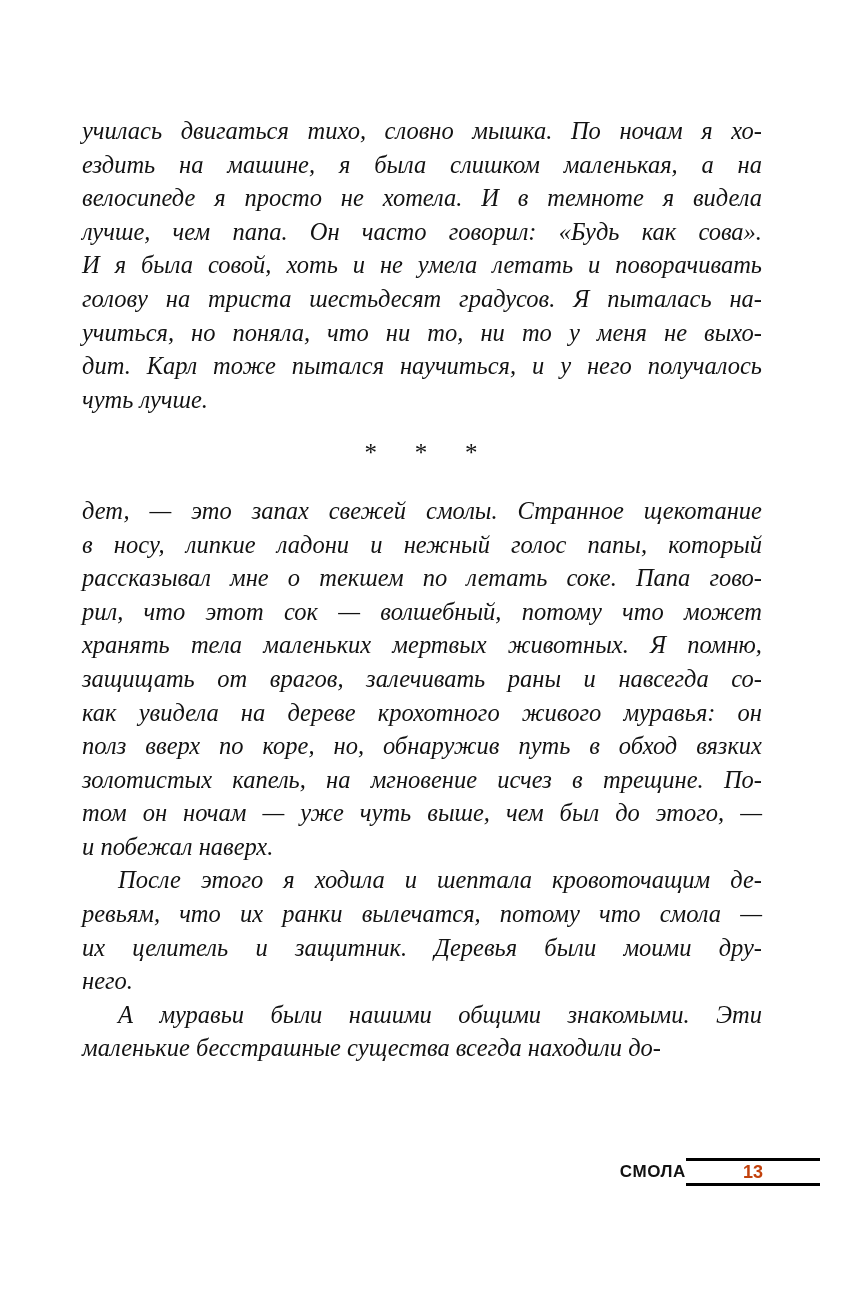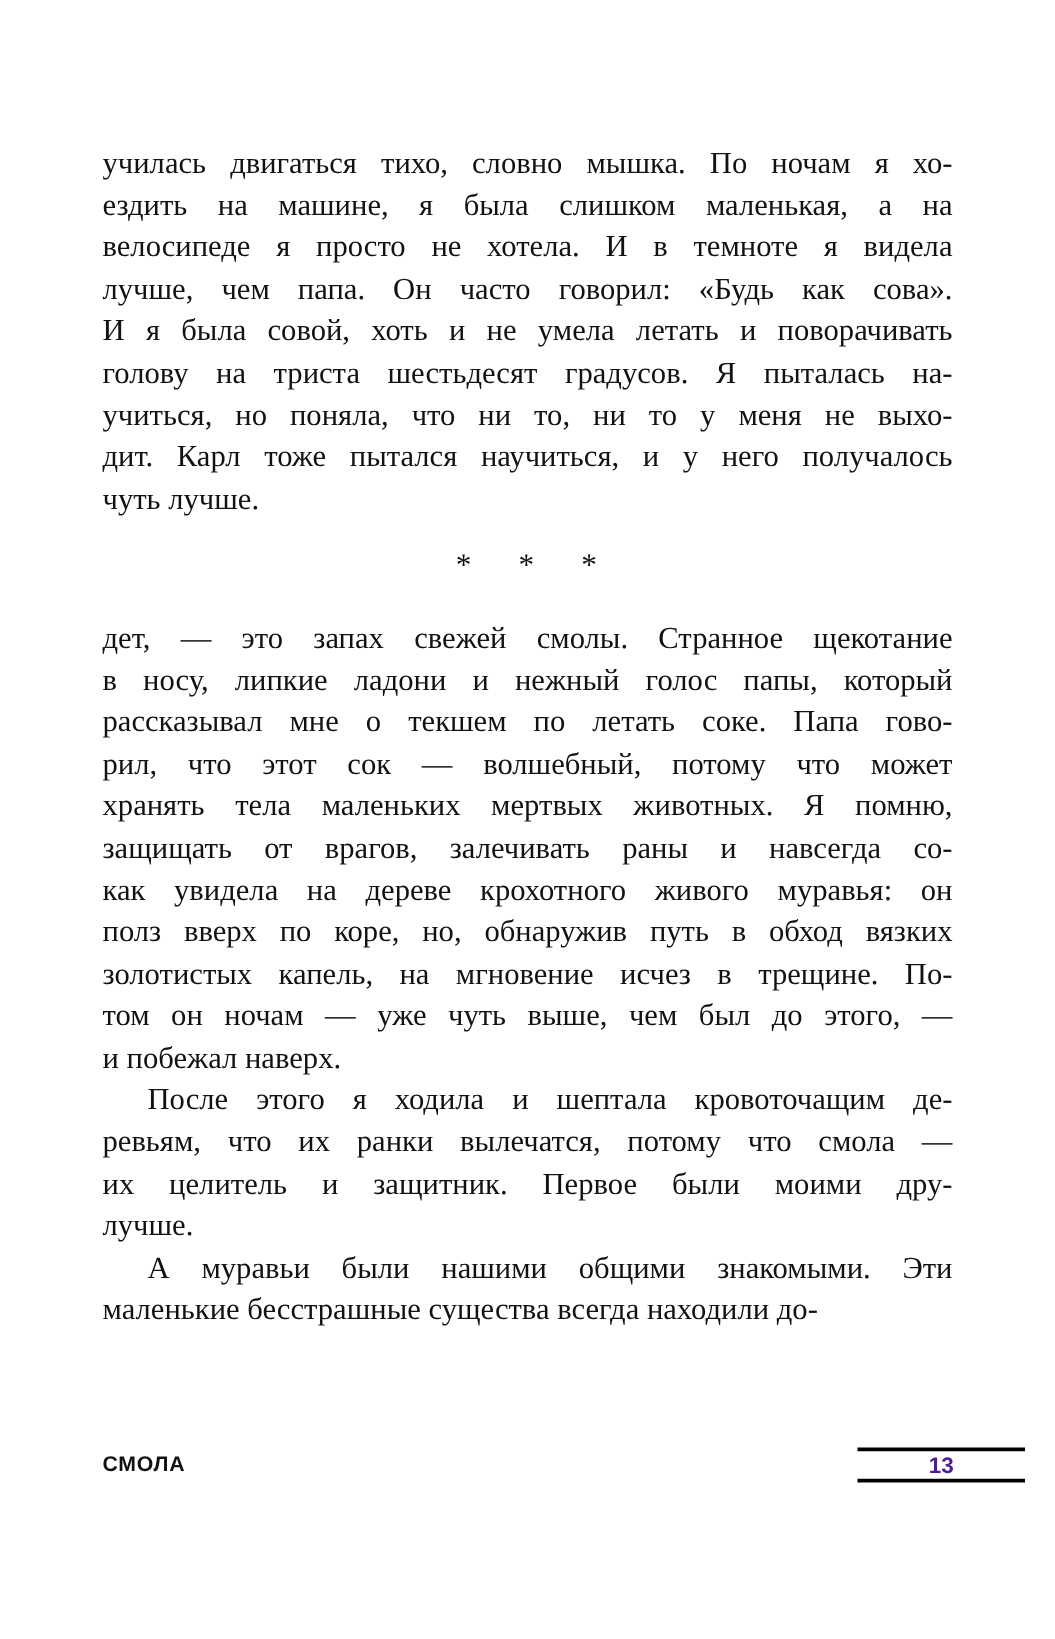--- a/index.html
+++ b/index.html
@@ -17,20 +17,21 @@
     color: #121212;
   }
   .text-block {
     position: absolute;
     left: 82px;
     top: 114px;
     width: 680px;
   }
   .paragraph {
     margin: 0;
+    font-style: italic;
   }
   .line {
     font-size: 24.5px;
     line-height: 33.6px;
     text-align: justify;
     text-align-last: justify;
     white-space: normal;
   }
   .line.indent {
     text-indent: 36px;
@@ -47,21 +48,21 @@
     letter-spacing: 2px;
     color: #121212;
   }
   .footer {
     position: absolute;
     left: 82px;
     right: 24px;
     top: 1150px;
     height: 44px;
     display: flex;
-    justify-content: space-between;
+    justify-content: flex-end;
     align-items: center;
   }
   .running-title {
     font-family: "Liberation Sans", sans-serif;
     font-weight: bold;
     font-size: 17px;
     letter-spacing: 0.6px;
     color: #111111;
   }
   .pagenum-block {
@@ -73,21 +74,21 @@
   .pagenum-rule {
     width: 100%;
     height: 3px;
     background: #000000;
   }
   .pagenum {
     font-family: "Liberation Sans", sans-serif;
     font-weight: bold;
     font-size: 18px;
     line-height: 22px;
-    color: #4c1d95;
+    color: #c2410c;
   }
 </style>
 </head>
 <body>
 
 <div class="page">
 
   <main class="text-block" id="text-block">
       <div class="paragraph">
         <div class="line">училась двигаться тихо, словно мышка. По ночам я хо-</div>
@@ -110,22 +111,22 @@
         <div class="line">защищать от врагов, залечивать раны и навсегда со-</div>
         <div class="line">как увидела на дереве крохотного живого муравья: он</div>
         <div class="line">полз вверх по коре, но, обнаружив путь в обход вязких</div>
         <div class="line">золотистых капель, на мгновение исчез в трещине. По-</div>
         <div class="line">том он ночам — уже чуть выше, чем был до этого, —</div>
         <div class="line para-end">и побежал наверх.</div>
       </div>
       <div class="paragraph">
         <div class="line indent">После этого я ходила и шептала кровоточащим де-</div>
         <div class="line">ревьям, что их ранки вылечатся, потому что смола —</div>
-        <div class="line">их целитель и защитник. Первое были моими дру-</div>
-        <div class="line para-end">лучше.</div>
+        <div class="line">их целитель и защитник. Деревья были моими дру-</div>
+        <div class="line para-end">него.</div>
       </div>
       <div class="paragraph">
         <div class="line indent">А муравьи были нашими общими знакомыми. Эти</div>
         <div class="line para-end">маленькие бесстрашные существа всегда находили до-</div>
       </div>
     </main>
 
   <footer class="footer">
     <span class="running-title">СМОЛА</span>
     <span class="pagenum-block">

